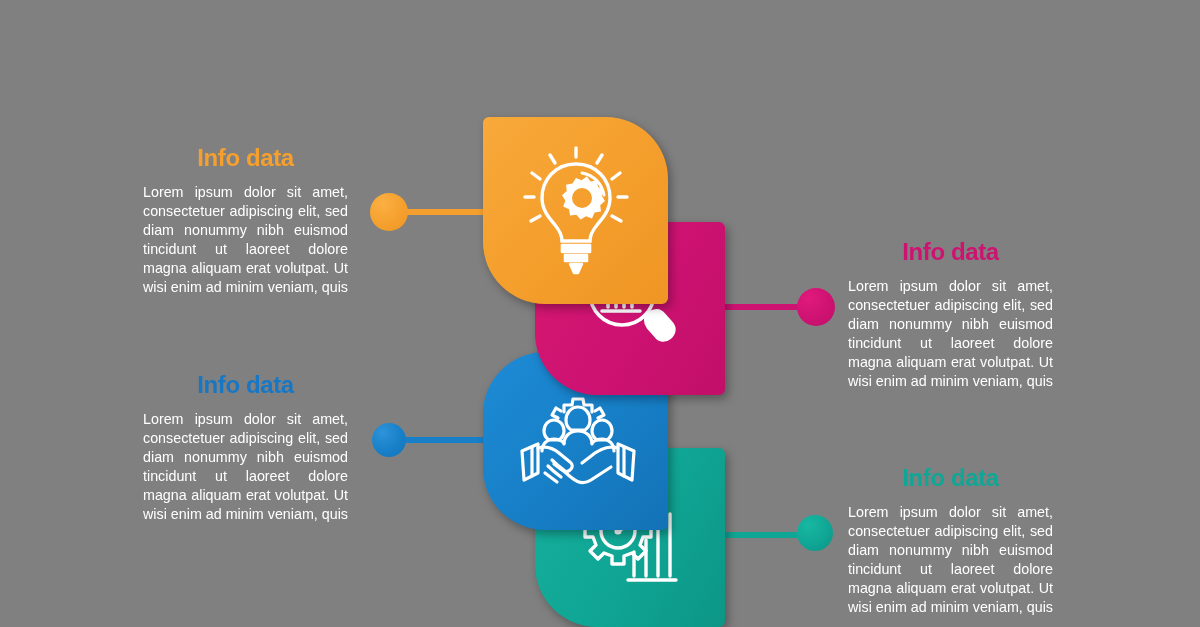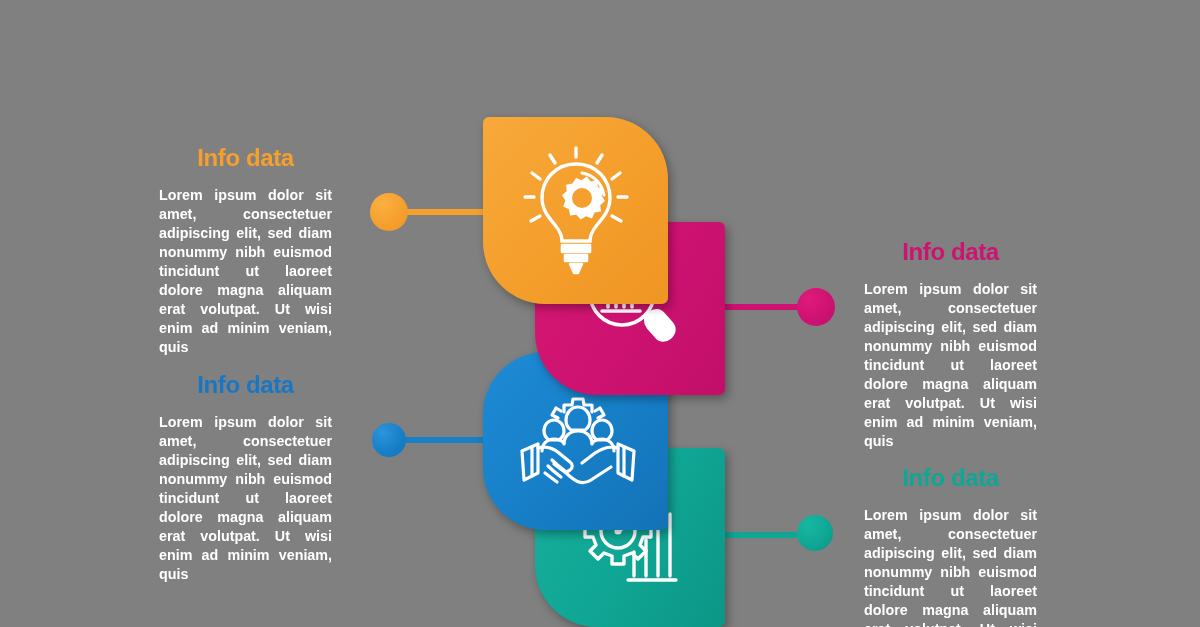--- a/index.html
+++ b/index.html
@@ -30,22 +30,21 @@
     font-weight: bold;
     letter-spacing: -0.4px;
     margin: 0 0 13px 0;
     line-height: 1;
   }
   .text-block .body {
     font-size: 14.3px;
     line-height: 1.33;
     color: #ffffff;
     text-align: justify;
-    margin: 16px;
-    font-weight: bold;
+    margin: 0;
   }
   .tb-left .heading { text-align: center; }
   .tb-right .heading { text-align: center; }
 
   #tb-1 { left: 143px; top: 146px; }
   #tb-2 { left: 848px; top: 240px; }
   #tb-3 { left: 143px; top: 373px; }
   #tb-4 { left: 848px; top: 466px; }
 
   #tb-1 .heading { color: #F5A02E; }

